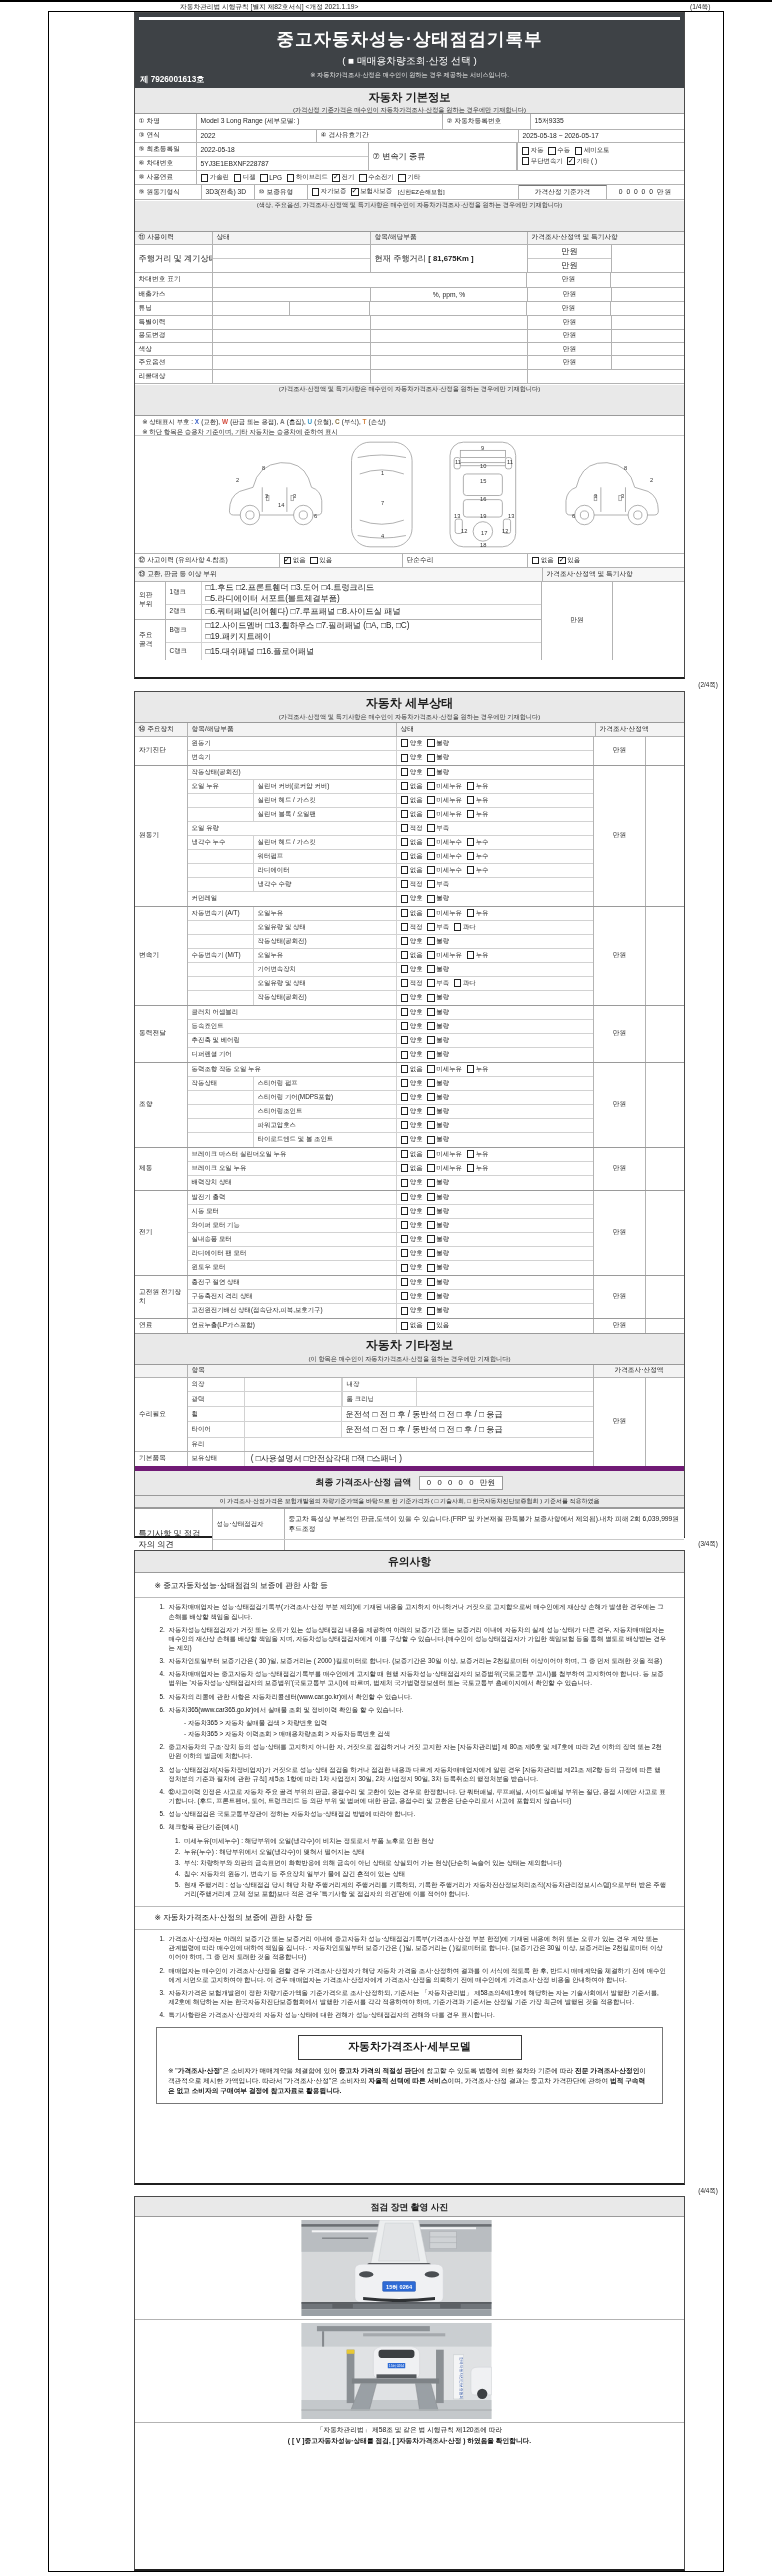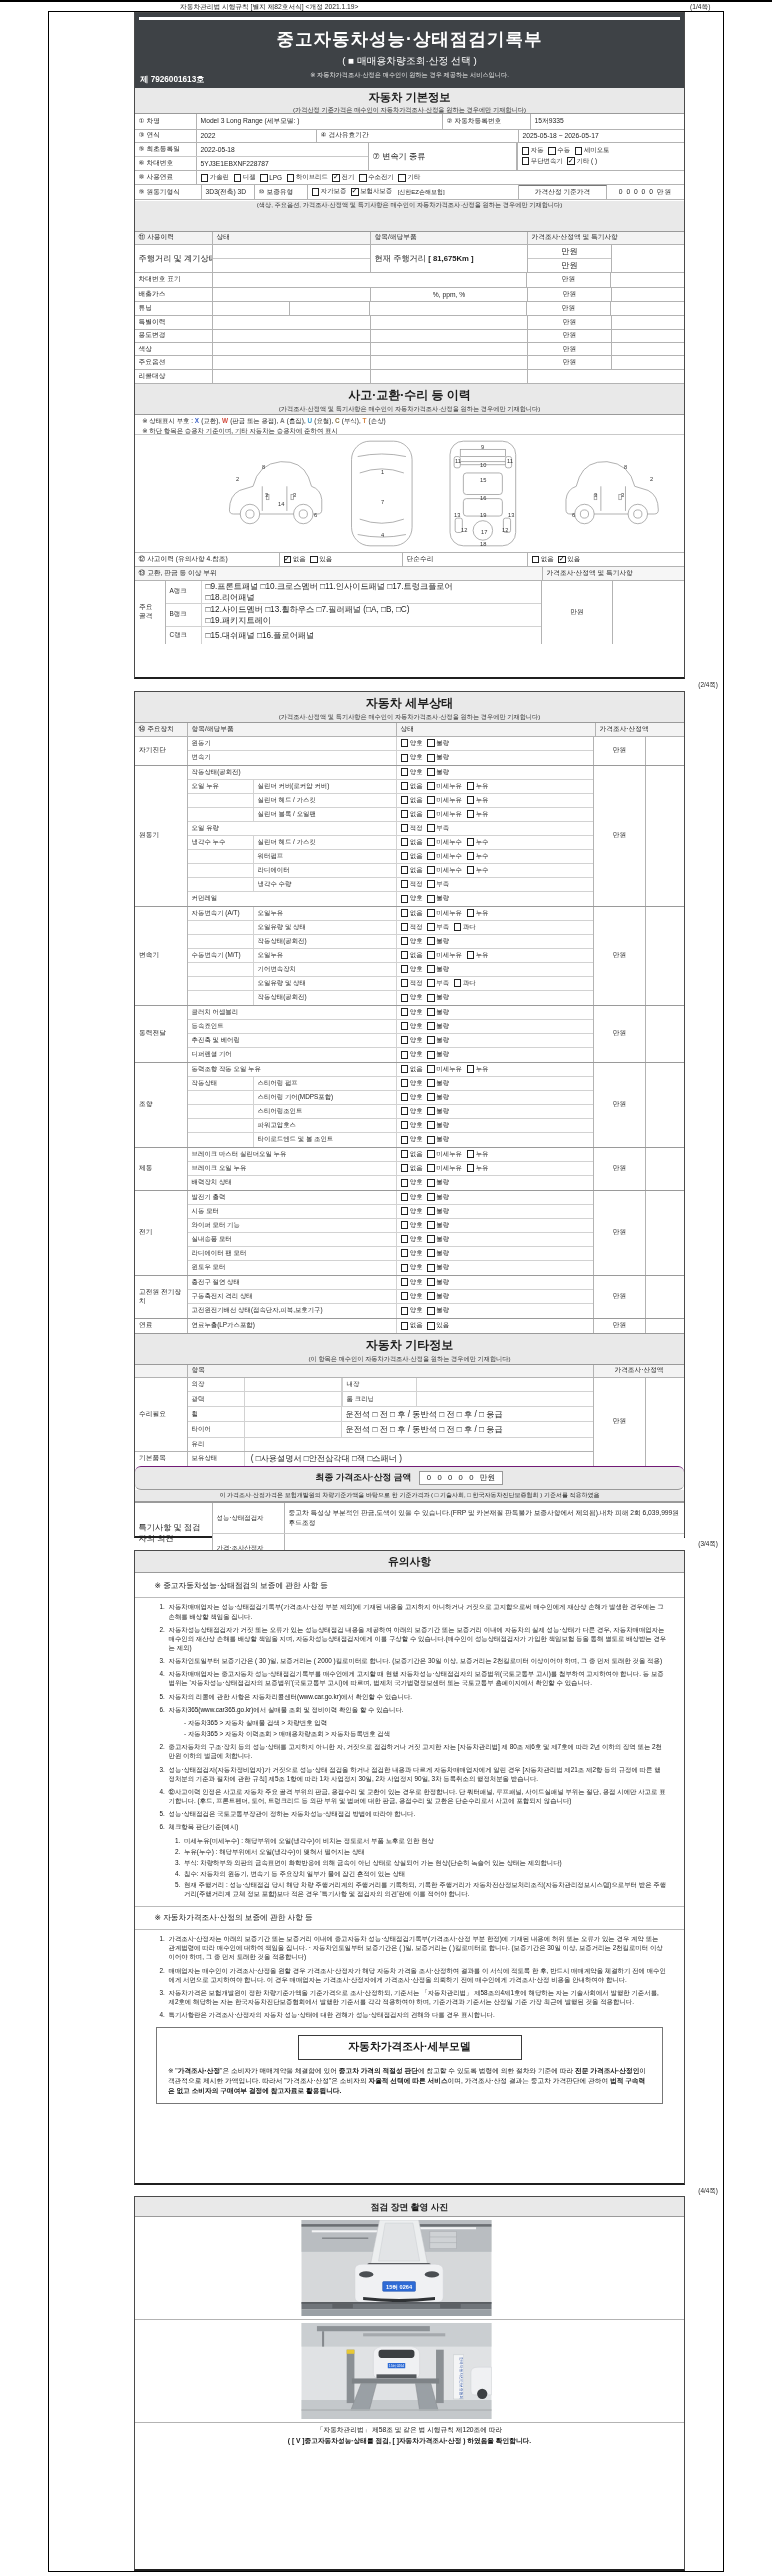--- a/index.html
+++ b/index.html
@@ -285,21 +285,20 @@
     </div>
 
     <div class="fr" style="height:14.4px;">
       <div class="fc lab" style="width:78px;">리콜대상</div>
       <div class="fc" style="width:158px;"></div>
       <div class="fc" style="width:157px;"></div>
       <div class="fc last" style="flex:1;"></div>
     </div>
 
     <div class="band" style="height:31px;">
-      <div class="bt">사고·교환·수리 등 이력</div>
       <div class="bn">(가격조사·산정액 및 특기사항은 매수인이 자동차가격조사·산정을 원하는 경우에만 기재합니다)</div>
     </div>
 
     <div class="legend" style="height:19.6px;box-sizing:border-box;">
       <div>
         <span>※ 상태표시 부호 : </span><span><span class="lgd"><b style="color:#3a62c9">X</b><span> (교환), </span></span><span class="lgd"><b style="color:#d2493b">W</b><span> (판금 또는 용접), </span></span><span class="lgd"><b style="color:#777777">A</b><span> (흠집), </span></span><span class="lgd"><b style="color:#3a9bc9">U</b><span> (요철), </span></span><span class="lgd"><b style="color:#8a7340">C</b><span> (부식), </span></span><span class="lgd"><b style="color:#d2803b">T</b><span> (손상)</span></span></span>
       </div>
       <div class="row2">※ 하단 항목은 승용차 기준이며, 기타 자동차는 승용차에 준하여 표시</div>
     </div>
 
@@ -379,30 +378,39 @@
         </div>
     </div>
 
     <div class="fr" style="height:13.4px;background:#f6f6f6;">
       <div class="fc" style="width:408px;">⑬ 교환, 판금 등 이상 부위</div>
       <div class="fc last" style="flex:1;">가격조사·산정액 및 특기사항</div>
     </div>
 
     <div style="display:flex;">
       <div style="flex:1;min-width:0;">
+        <div class="dg" style="border-bottom:0.5px solid #b3b3b3;">
+          <div class="gcell" style="width:31px;">외판 부위</div>
+          <div class="grows">
+            <div class="drow" style="height:23px;">
+              <div class="dsub" style="width:36px;">1랭크</div>
+              <div class="dstate stack" style="align-items:flex-start;">
+                <div>□1.후드  □2.프론트휀더  □3.도어  □4.트렁크리드</div>
+                <div>□5.라디에이터 서포트(볼트체결부품)</div>
+              </div>
+            </div>
+            <div class="drow" style="height:14px;">
+              <div class="dsub" style="width:36px;">2랭크</div>
+              <div class="dstate">□6.쿼터패널(리어휀다)  □7.루프패널  □8.사이드실 패널</div>
+            </div>
+          </div>
+        </div>
         <div class="dg" style="border-bottom:none;">
           <div class="gcell" style="width:31px;">주요 골격</div>
           <div class="grows">
-            <div class="drow" style="height:23px;">
-              <div class="dsub" style="width:36px;">A랭크</div>
-              <div class="dstate stack" style="align-items:flex-start;">
-                <div>□9.프론트패널  □10.크로스멤버  □11.인사이드패널  □17.트렁크플로어</div>
-                <div>□18.리어패널</div>
-              </div>
-            </div>
             <div class="drow" style="height:23px;">
               <div class="dsub" style="width:36px;">B랭크</div>
               <div class="dstate stack" style="align-items:flex-start;">
                 <div>□12.사이드멤버  □13.휠하우스  □7.필러패널 (□A, □B, □C)</div>
                 <div>□19.패키지트레이</div>
               </div>
             </div>
             <div class="drow" style="height:17px;">
               <div class="dsub" style="width:36px;">C랭크</div>
               <div class="dstate">□15.대쉬패널  □16.플로어패널</div>
@@ -1168,21 +1176,21 @@
                 <span style="margin-left:2.1px;">( □사용설명서 □안전삼각대 □잭 □스패너 )</span>
               </div>
             </div>
           </div>
         </div>
       </div>
       <div class="pcol" style="width:52px;">만원</div>
       <div class="ecol"></div>
     </div>
 
-    <div class="band" style="height:24px;display:flex;align-items:center;justify-content:center;border-top:1px solid #701a75;border-radius:6px;">
+    <div class="band" style="height:30px;display:flex;align-items:center;justify-content:center;border-top:5px solid #701a75;">
       <span style="font-size:8.8px;font-weight:bold;margin-right:7.2px;">최종 가격조사·산정 금액</span>
       <span style="background:#fff;border:0.5px solid #999;padding:1px 7.2px;font-size:7.7px;letter-spacing:2.1px;">
         <span>0 0 0 0 0</span>
         <span style="letter-spacing:0;">만원</span>
       </span>
     </div>
     <div class="band" style="height:12.4px;font-size:6px;display:flex;align-items:center;justify-content:center;">이 가격조사·산정가격은 보험개발원의 차량기준가액을 바탕으로 한 기준가격과 ( □ 기술사회, □ 한국자동차진단보증협회 ) 기준서를 적용하였음</div>
 
     <div style="display:flex;border-top:0.5px solid #9a9a9a;">
       <div class="fc lab" style="width:78px;height:59px;border-right:0.5px solid #b3b3b3;white-space:normal;">특기사항 및 점검자의 의견</div>

